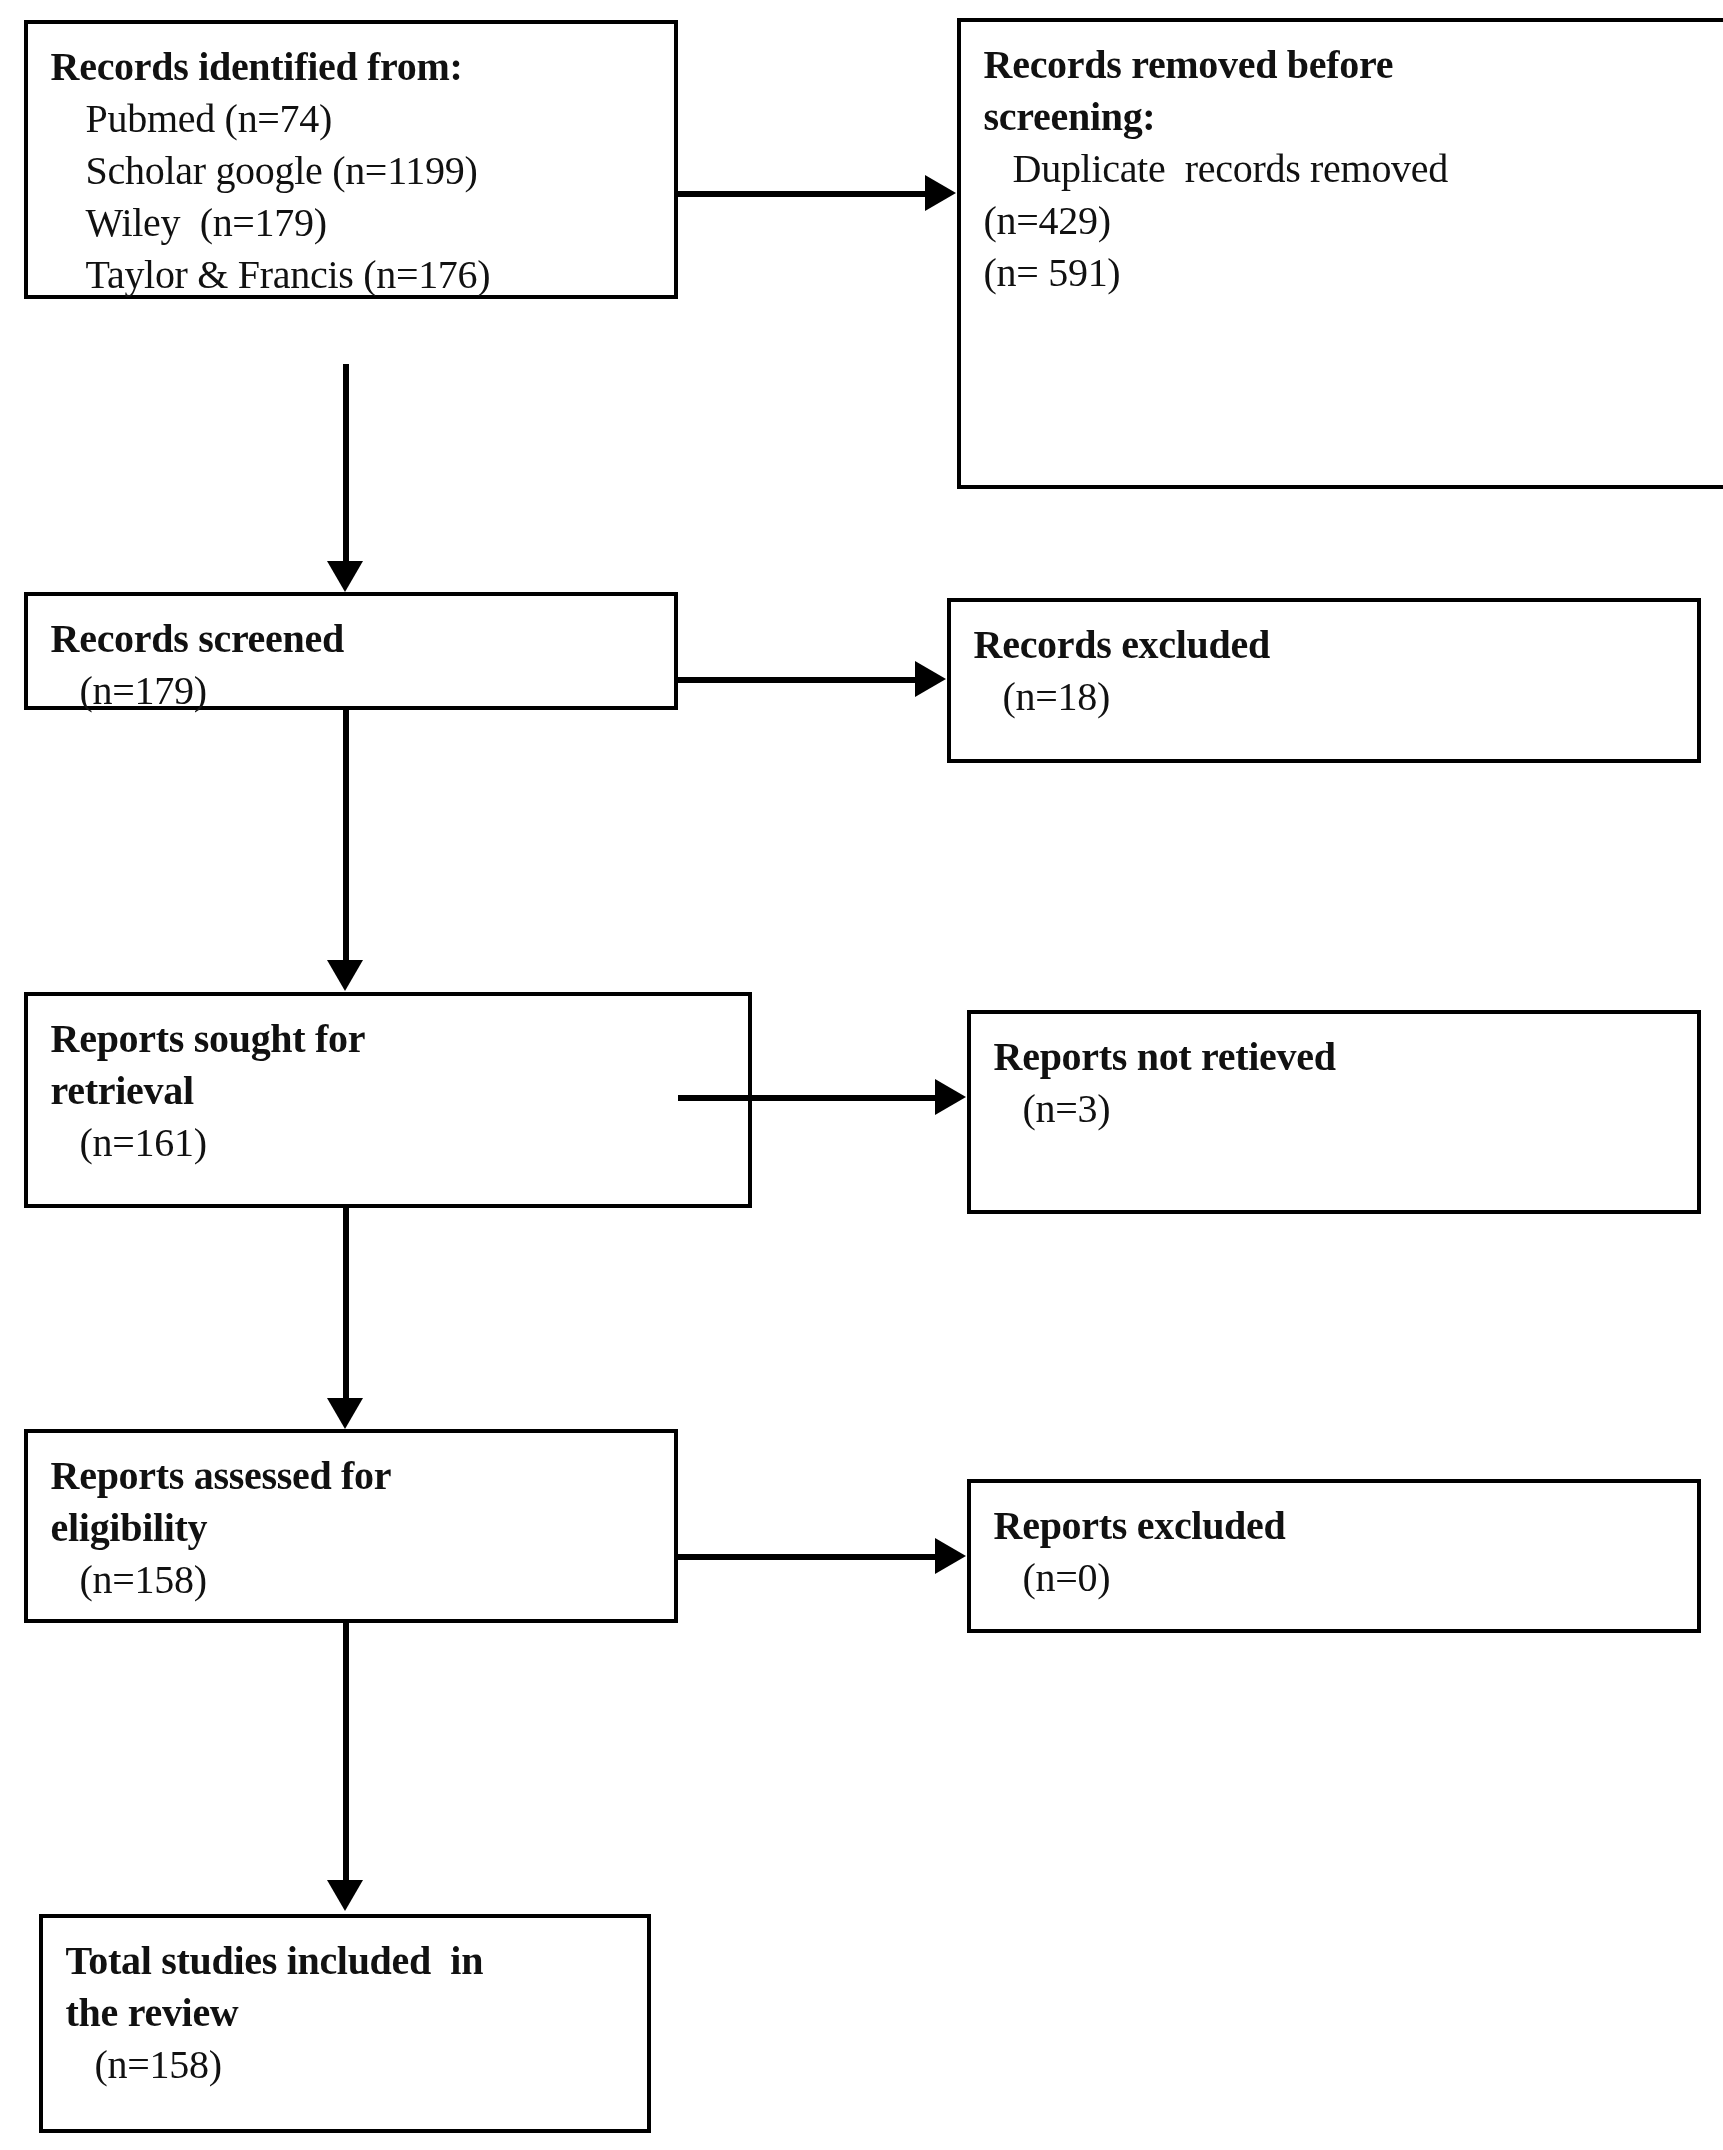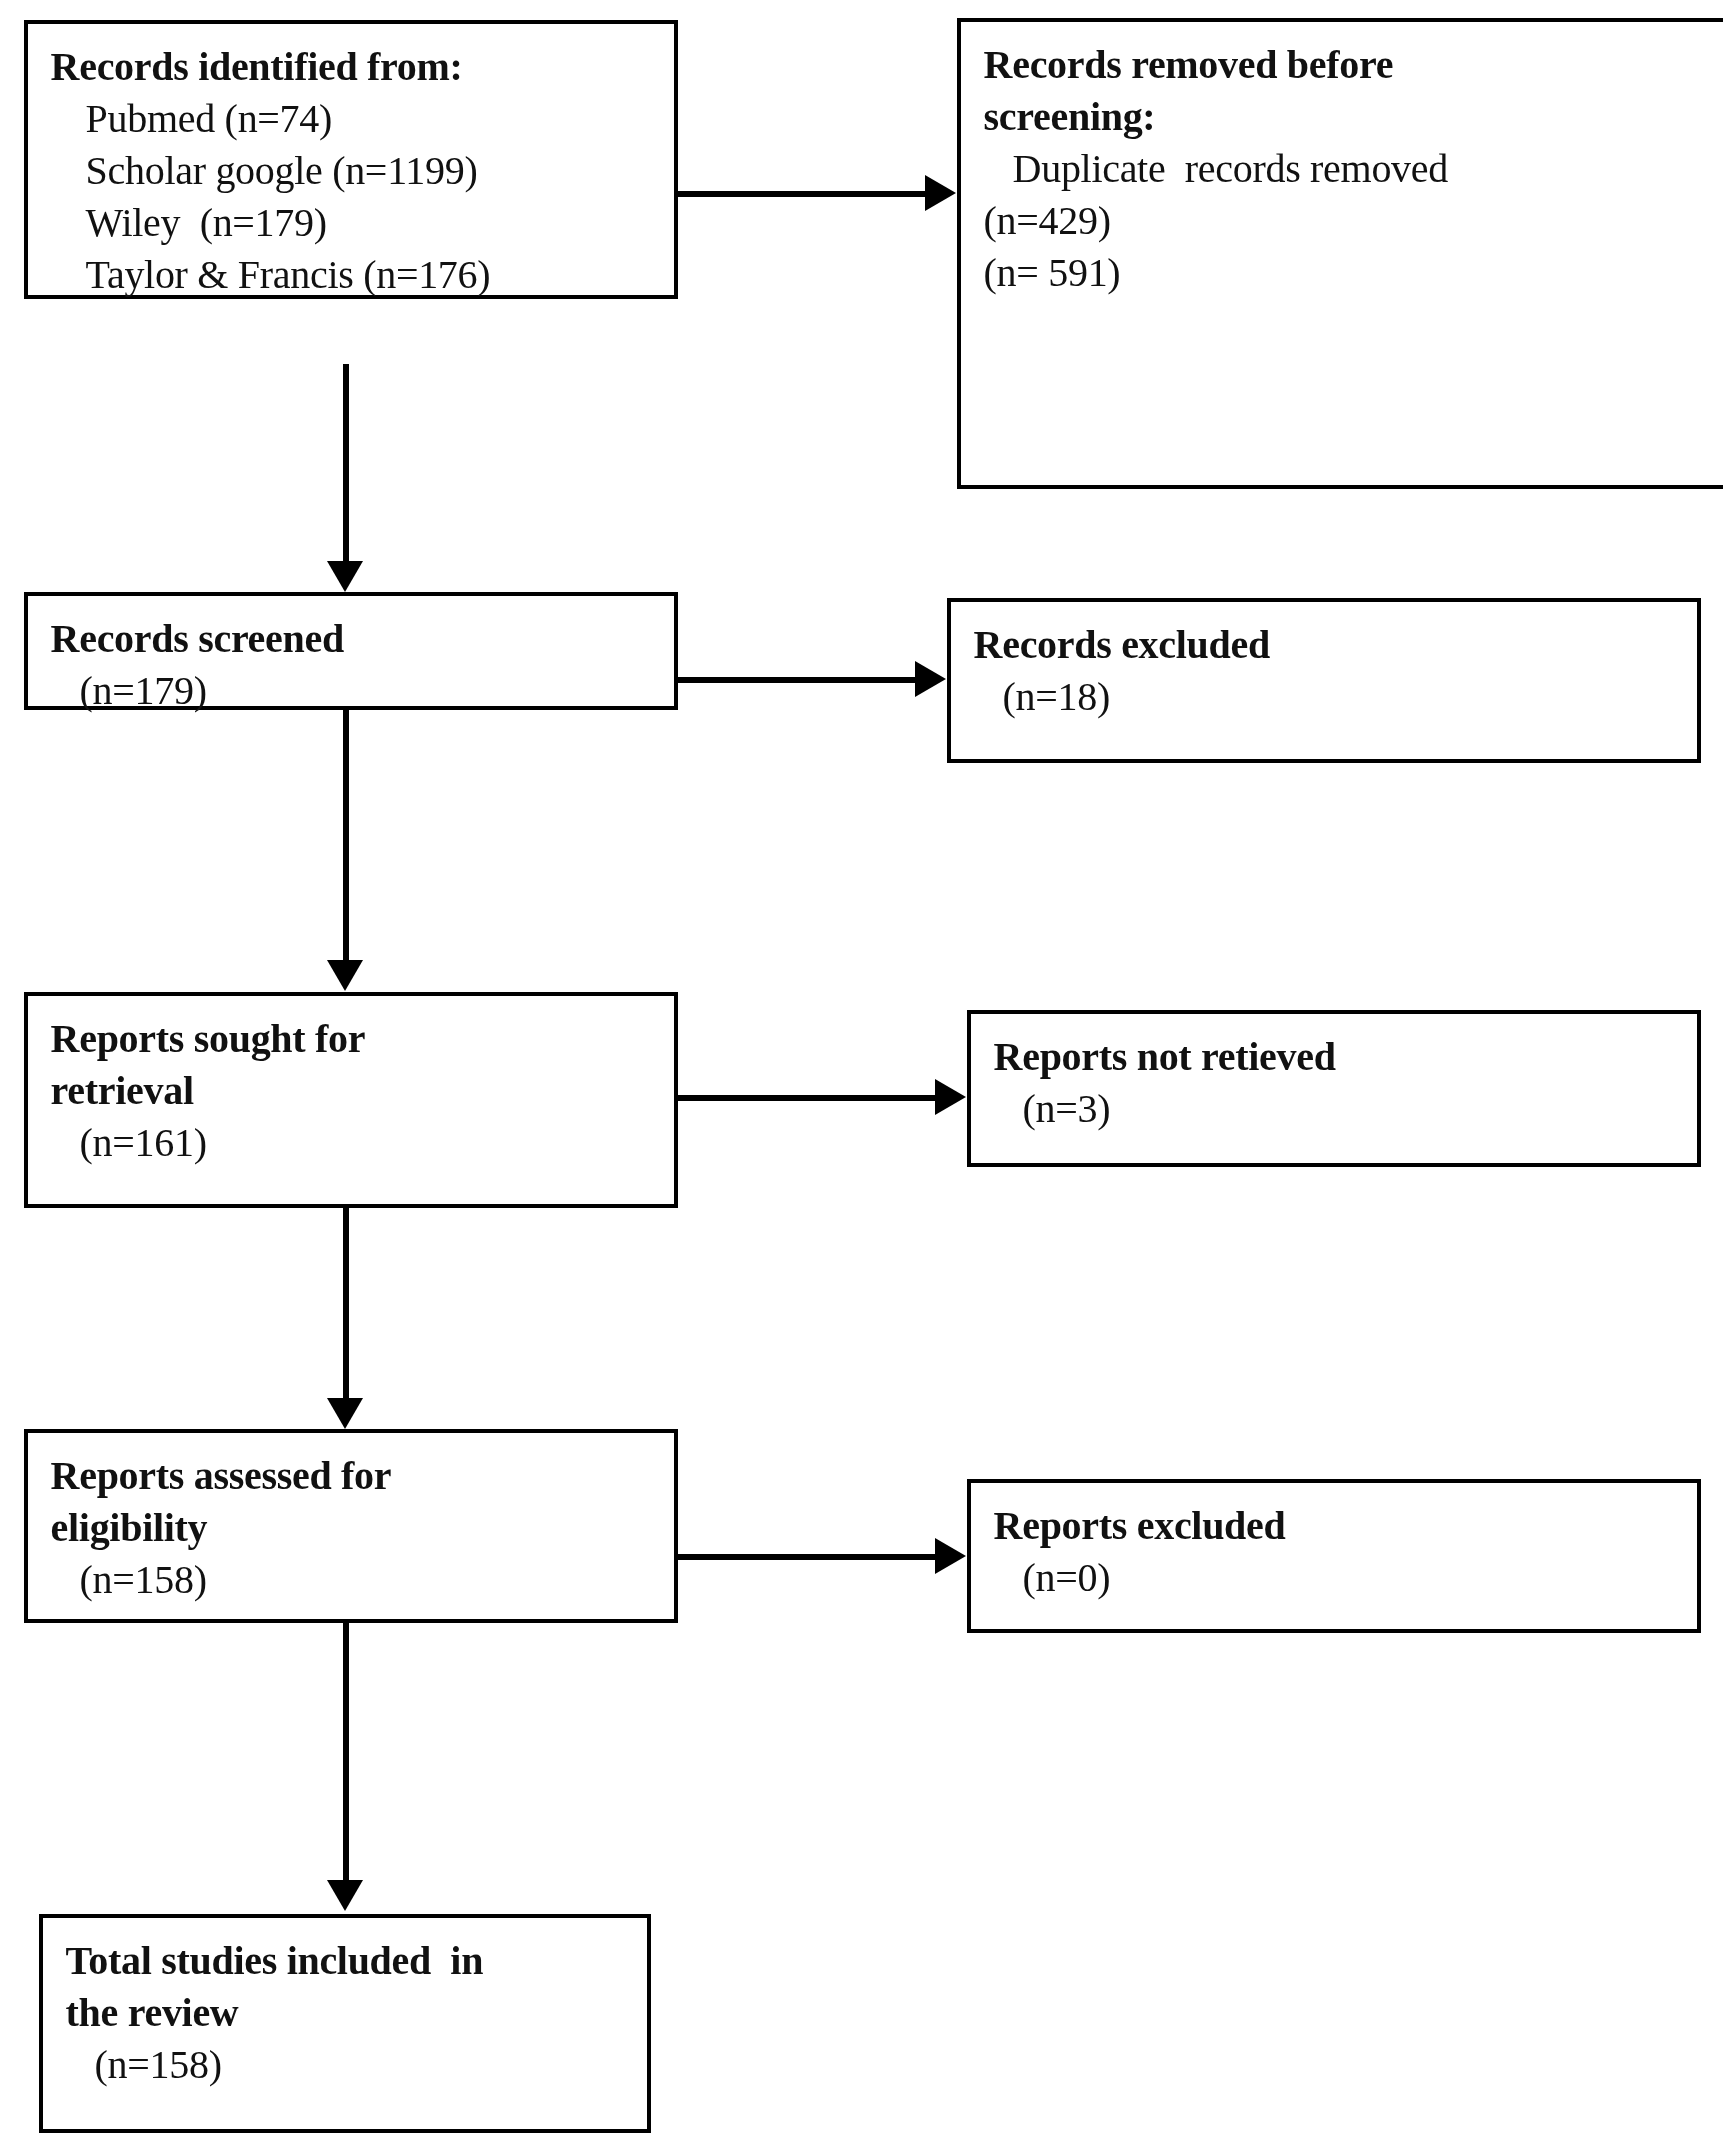--- a/index.html
+++ b/index.html
@@ -94,27 +94,27 @@
     <span class="line bold">Records excluded</span>
     <span class="line indent-sm">(n=18)</span>
   </div>
 
   <div class="conn hline" style="left:678px; top:677px; width:237px;"></div>
   <div class="arrow-right" style="left:915px; top:661px;"></div>
 
   <div class="conn vline" style="left:343px; top:710px; height:253px;"></div>
   <div class="arrow-down" style="left:327px; top:960px;"></div>
 
-  <div class="node" style="left:24px; top:992px; width:654px; height:216px;">
+  <div class="node" style="left:24px; top:992px; width:728px; height:216px;">
     <span class="line bold">Reports sought for</span>
     <span class="line bold">retrieval</span>
     <span class="line indent-sm">(n=161)</span>
   </div>
 
-  <div class="node" style="left:967px; top:1010px; width:734px; height:157px;">
+  <div class="node" style="left:967px; top:1010px; width:734px; height:204px;">
     <span class="line bold">Reports not retieved</span>
     <span class="line indent-sm">(n=3)</span>
   </div>
 
   <div class="conn hline" style="left:678px; top:1095px; width:257px;"></div>
   <div class="arrow-right" style="left:935px; top:1079px;"></div>
 
   <div class="conn vline" style="left:343px; top:1208px; height:193px;"></div>
   <div class="arrow-down" style="left:327px; top:1398px;"></div>
 

